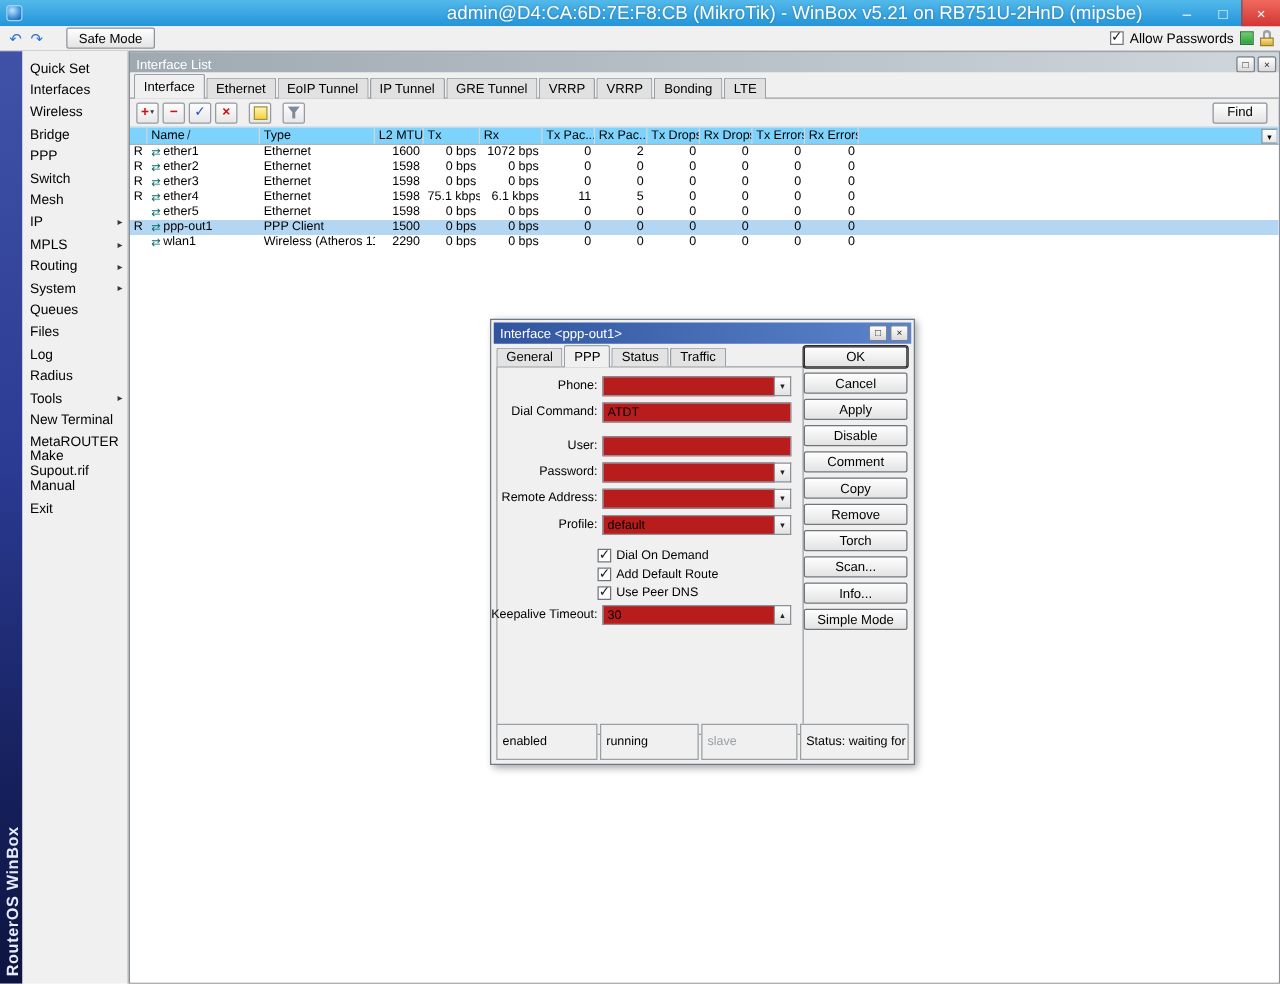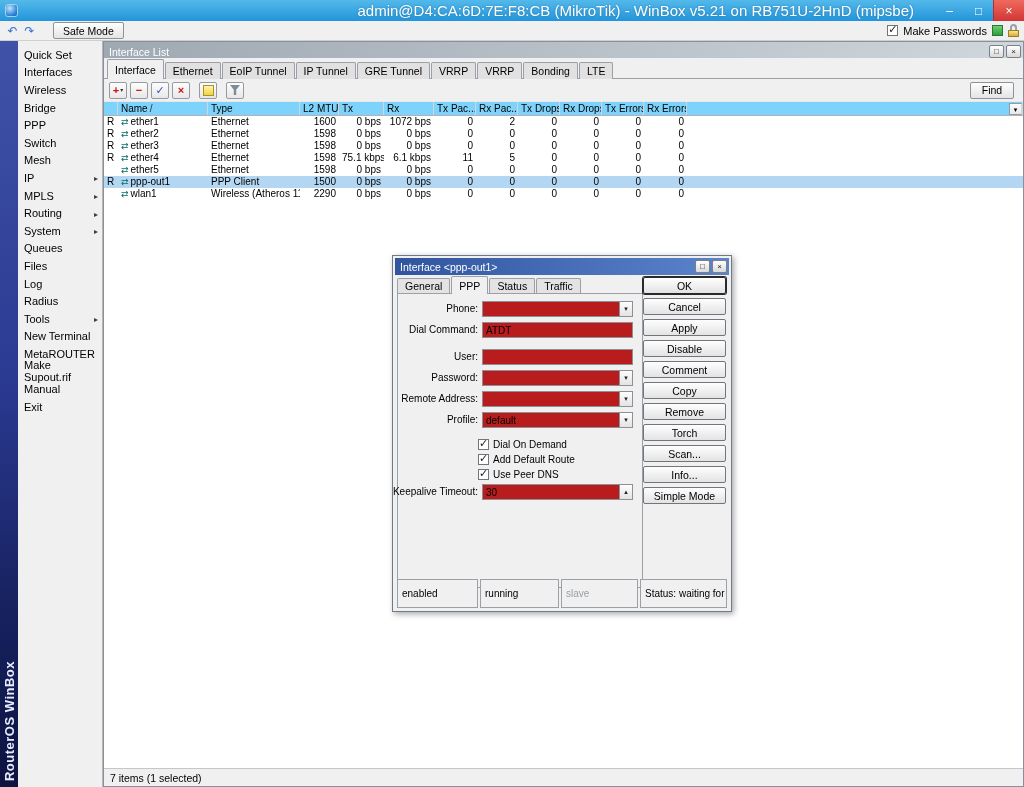--- a/index.html
+++ b/index.html
@@ -116,21 +116,21 @@
     <div class="wbtn close">×</div>
   </div>
 </div>
 
 <div class="topbar">
   <div class="navbtn">↶</div>
   <div class="navbtn">↷</div>
   <div class="btn-like safe-mode">Safe Mode</div>
   <div class="topbar-right">
     <span class="cbx checked"></span>
-    <span>Make Passwords</span>
+    <span>Allow Passwords</span>
     <span class="green-chip"></span>
     <span class="padlock">
         <span class="shackle"></span>
         <span class="lockbody"></span>
       </span>
   </div>
 </div>
 
 <div class="brand">
   <div class="brand-text">RouterOS WinBox</div>
@@ -431,23 +431,20 @@
         <div class="num">0</div>
         <div class="num">0</div>
         <div class="num">0</div>
         <div class="num">0</div>
         <div class="num">0</div>
         <div class="num">0</div>
         <div></div>
       </div>
       </div>
 
-    <div class="ifwin-status">
-      <span>7 items (1 selected)</span>
-    </div>
   </div>
 
   <div class="dialog">
     <div class="dlg-title">
       <span>Interface &lt;ppp-out1&gt;</span>
       <span class="title-btns">
         <span class="mini-btn">□</span>
         <span class="mini-btn">×</span>
       </span>
     </div>

